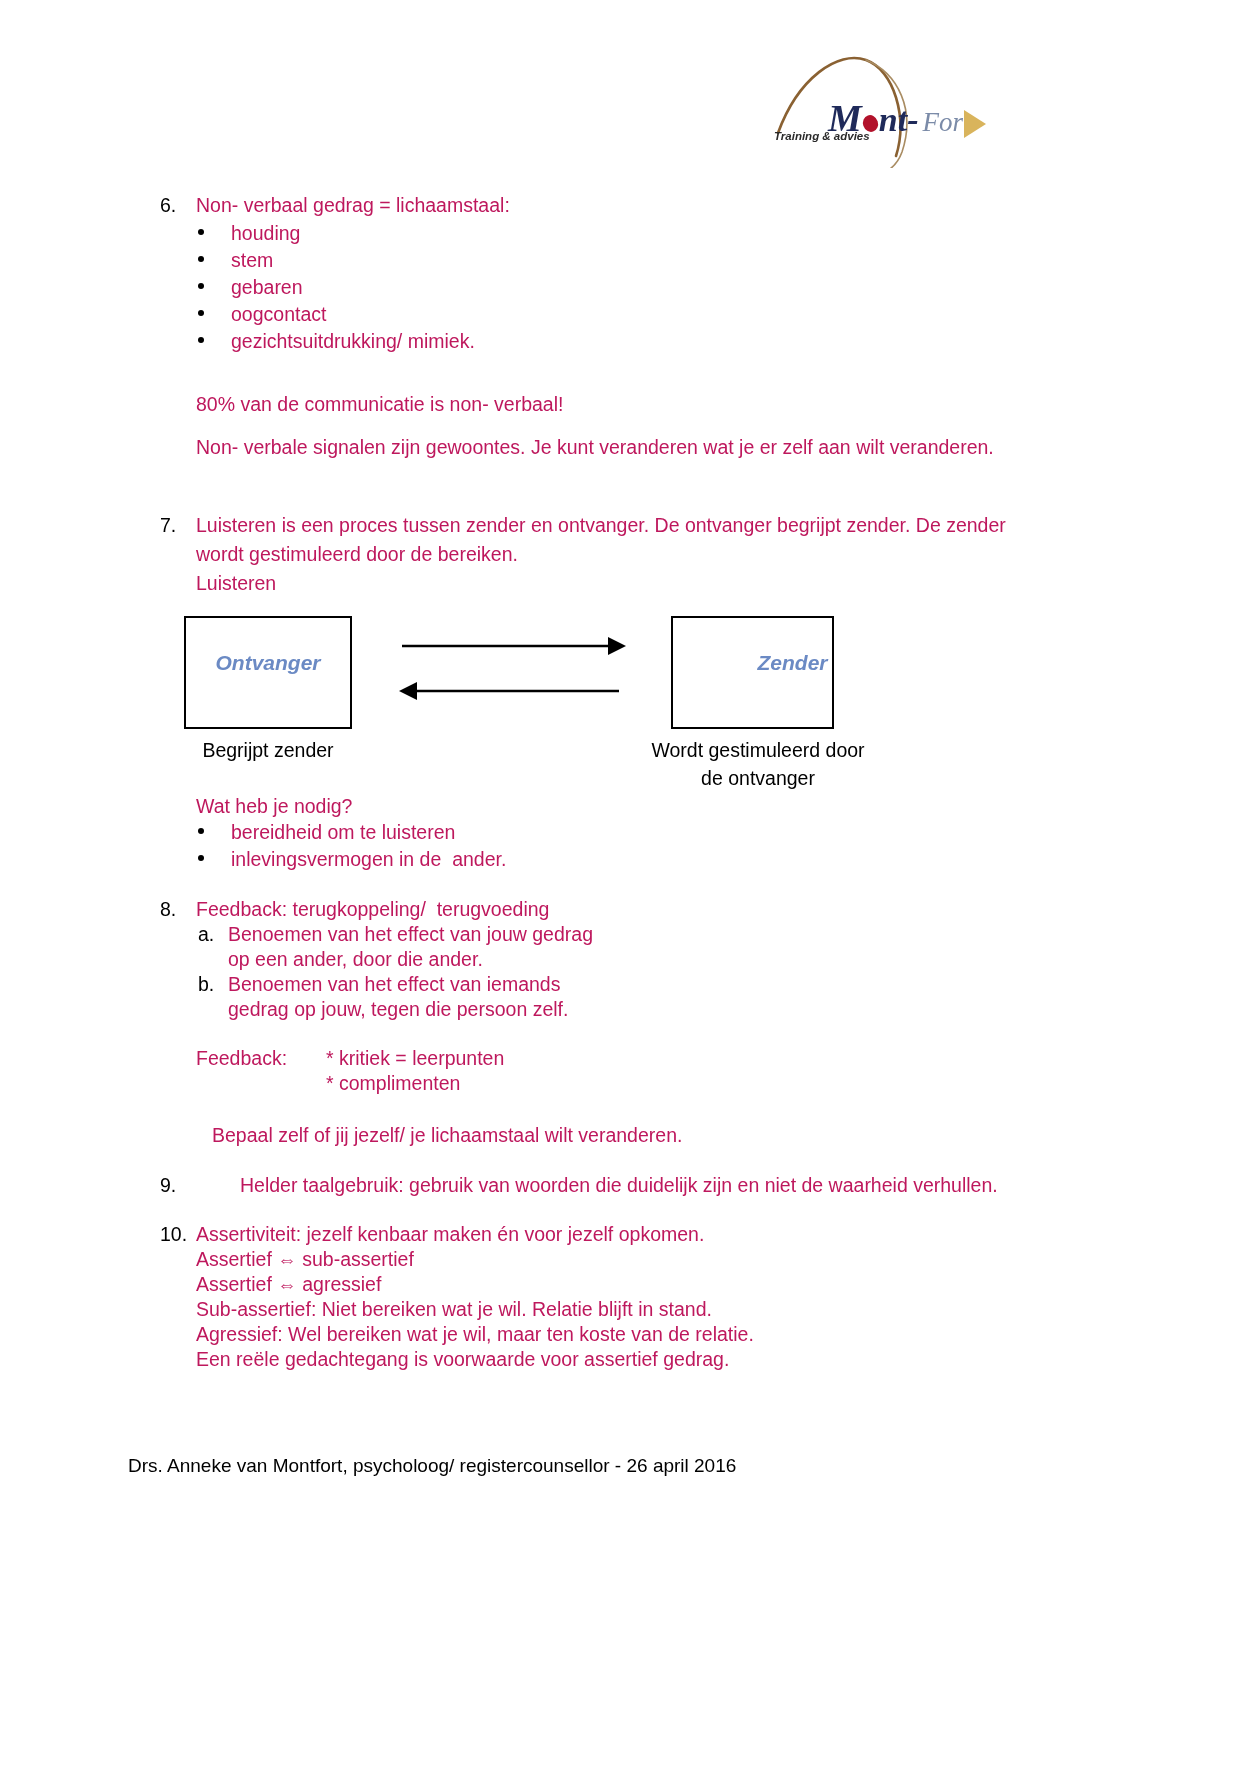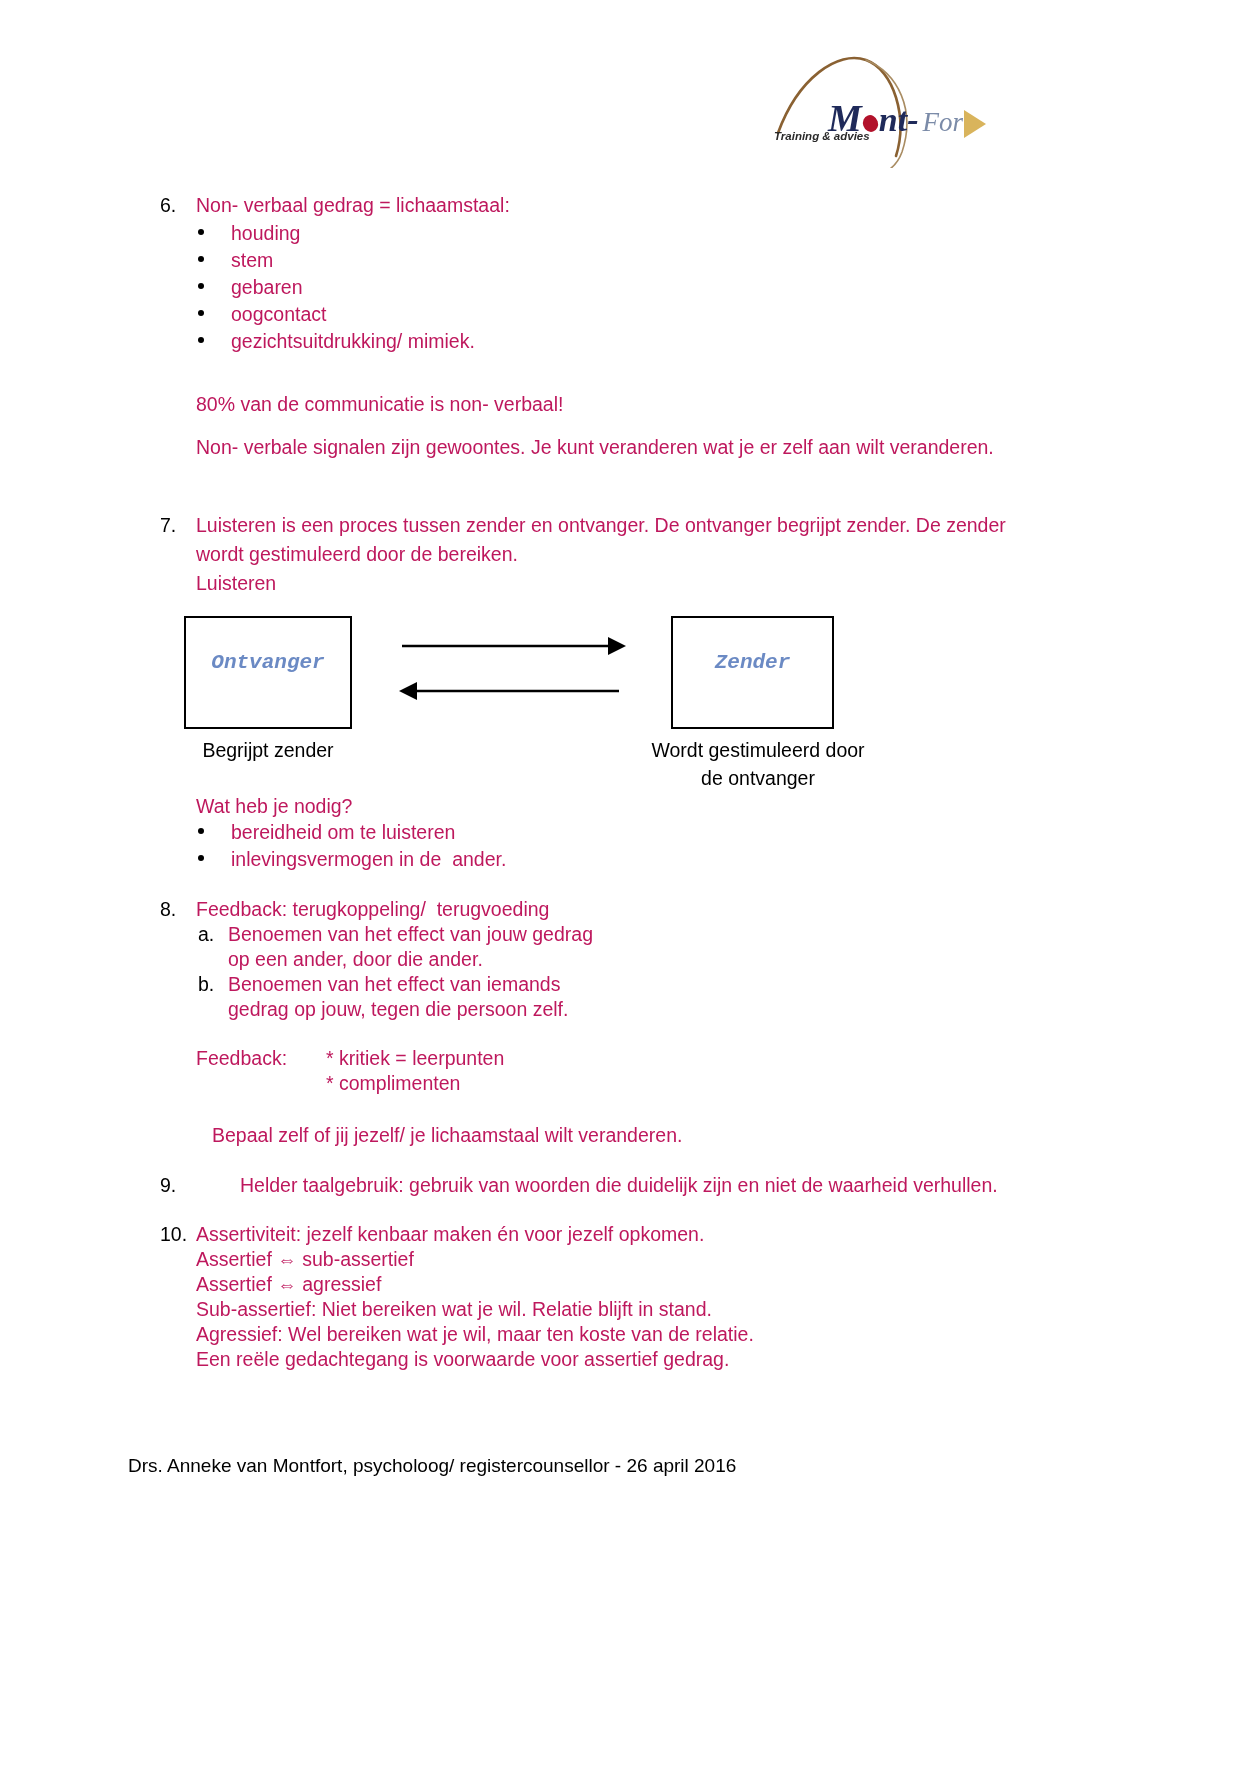--- a/index.html
+++ b/index.html
@@ -126,21 +126,21 @@
   .dbox {
     position: absolute;
     border: 2px solid #000000;
     background: #ffffff;
     box-sizing: border-box;
   }
   .dbox-label {
     position: absolute;
     width: 100%;
     text-align: center;
-    font-family: Liberation Mono, monospace;
+    font-family: Liberation Sans, sans-serif;
     font-size: 21px;
     font-weight: bold;
     font-style: italic;
     color: #6b8ac4;
   }
   .arrow-svg { position: absolute; }
   .dcap {
     position: absolute;
     font-family: "Liberation Sans", sans-serif;
     font-size: 19.5px;
@@ -203,21 +203,21 @@
     <div class="txt" style="left:196px; top:512px;">Luisteren is een proces tussen zender en ontvanger. De ontvanger begrijpt zender. De zender</div>
     <div class="txt" style="left:196px; top:541px;">wordt gestimuleerd door de bereiken.</div>
     <div class="txt" style="left:196px; top:570px;">Luisteren</div>
 
     <div class="diagram">
       <div class="dbox" style="left:184px; top:616px; width:168px; height:113px;">
         <div class="dbox-label" style="top:33px;">Ontvanger</div>
       </div>
 
       <div class="dbox" style="left:671px; top:616px; width:163px; height:113px;">
-        <div class="dbox-label" style="top:33px;">Zender</div>
+        <div class="dbox-label" style="top:33px;padding-left:40px;">Zender</div>
       </div>
 
       <svg class="arrow-svg" style="left:400px; top:632px;" width="230" height="30">
         <line x1="2" y1="14" x2="208" y2="14" stroke="#000" stroke-width="2.6"></line>
         <polygon points="208,5 226,14 208,23" fill="#000"></polygon>
       </svg>
 
       <svg class="arrow-svg" style="left:395px; top:676px;" width="230" height="30">
         <line x1="22" y1="15" x2="224" y2="15" stroke="#000" stroke-width="2.6"></line>
         <polygon points="22,6 4,15 22,24" fill="#000"></polygon>

